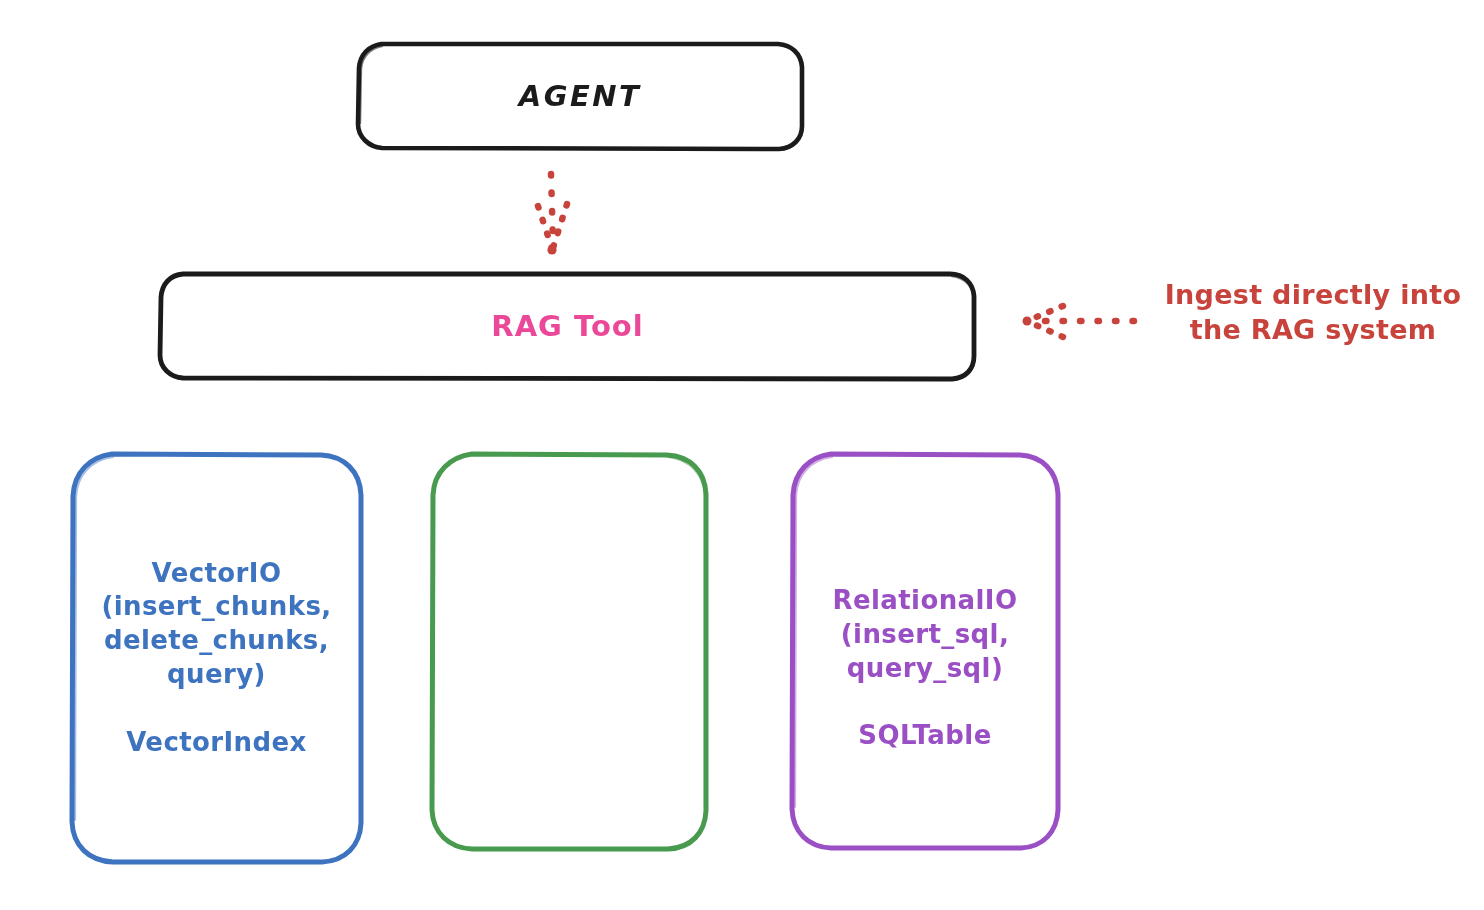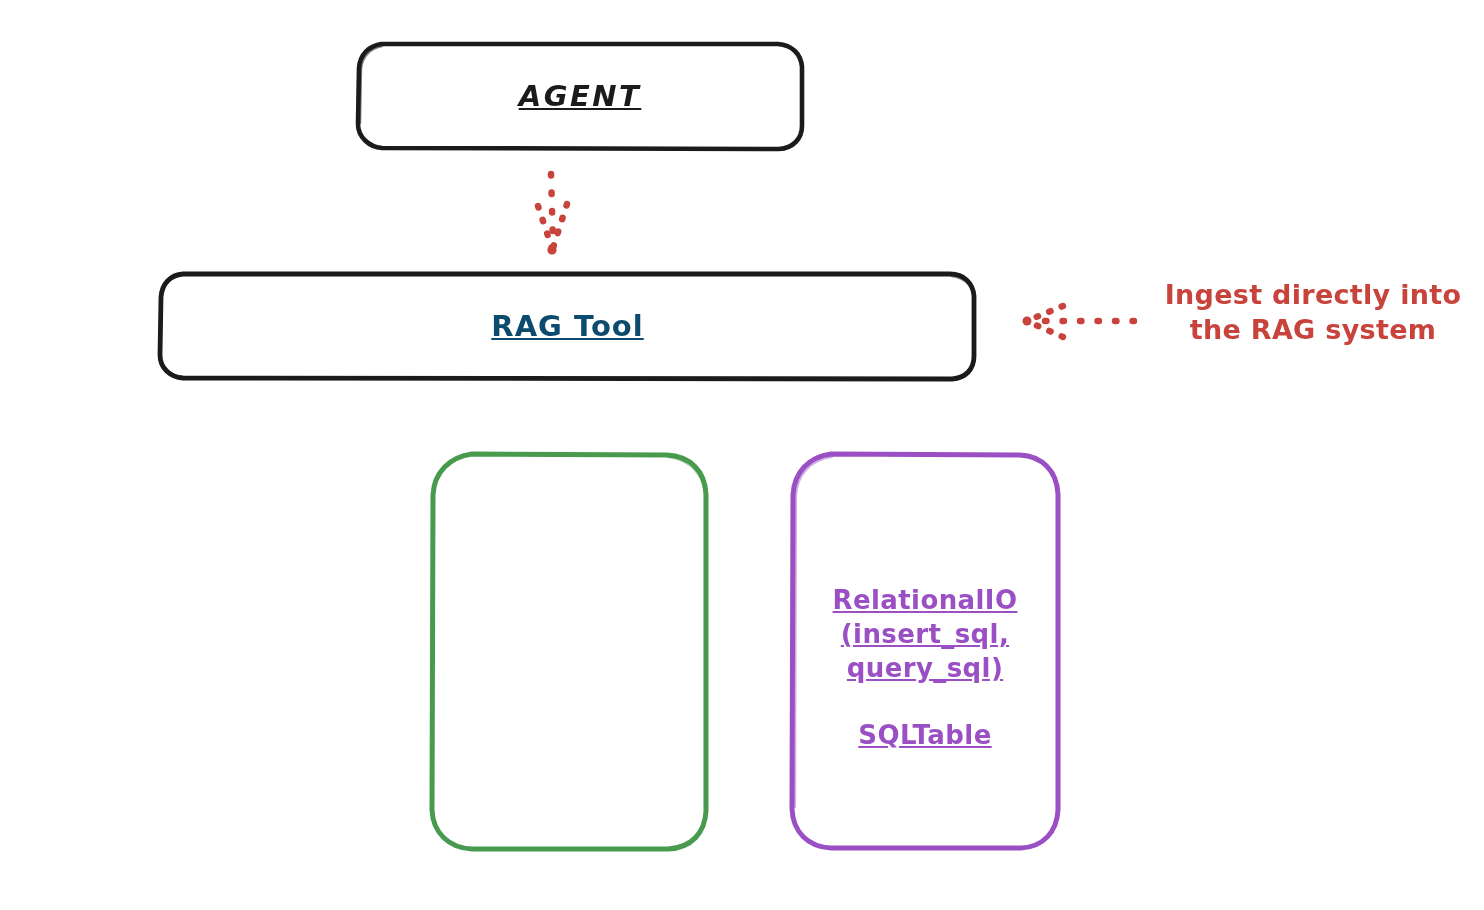--- a/index.html
+++ b/index.html
@@ -36,21 +36,20 @@
     height: 100%;
     overflow: visible;
     pointer-events: none;
   }
   .node .node-label {
     position: relative;
     z-index: 2;
     line-height: 1.18;
     white-space: pre-line;
     letter-spacing: 0.4px;
-    text-decoration: underline;
   }
 
   
   #agent-node {
     left: 355px;
     top: 40px;
     width: 450px;
     height: 112px;
   }
   #agent-node .node-label {
@@ -66,21 +65,21 @@
   #rag-tool-node {
     left: 157px;
     top: 270px;
     width: 821px;
     height: 112px;
   }
   #rag-tool-node .node-label {
     font-family: "DejaVu Sans", sans-serif;
     font-size: 29px;
     font-weight: 600;
-    color: #0c4a6e;
+    color: #ec4899;
     letter-spacing: 1px;
   }
 
   
   #vector-io-node {
     left: 68px;
     top: 450px;
     width: 297px;
     height: 416px;
   }
@@ -172,20 +171,34 @@
       <line x1="1134" y1="321" x2="1043" y2="321" stroke="#c8433c" stroke-width="6.4" stroke-linecap="round" stroke-dasharray="1.5 16"></line>
       <line x1="1063" y1="306" x2="1029" y2="320" stroke="#c8433c" stroke-width="6.4" stroke-linecap="round" stroke-dasharray="1.5 12"></line>
       <line x1="1063" y1="337" x2="1029" y2="322" stroke="#c8433c" stroke-width="6.4" stroke-linecap="round" stroke-dasharray="1.5 12"></line>
       <circle cx="1027" cy="321" r="4.5" fill="#c8433c"></circle>
     </g>
   </svg>
 
   <div id="annotation-text">Ingest directly into
 the RAG system</div>
 
+  <div class="node provider" id="vector-io-node">
+    <svg class="sketch" viewBox="0 0 297 416" preserveAspectRatio="none">
+      <path d="M44 4 C22 7 6 22 5 46 L4 372 C5 396 21 411 45 412
+               L254 412 C277 411 292 396 293 373 L293 45
+               C292 21 276 6 253 5 L44 4 Z" fill="#ffffff" stroke="#3d73bf" stroke-width="5" stroke-linecap="round" stroke-linejoin="round"></path>
+      <path d="M45 7 C24 10 9 24 8 47 L7 370" fill="none" stroke="#3d73bf" stroke-width="2.2" stroke-linecap="round" opacity="0.45"></path>
+    </svg>
+    <div class="node-label">VectorIO
+(insert_chunks,
+delete_chunks,
+query)
+
+VectorIndex</div>
+  </div>
 
   <div class="node provider" id="key-value-io-node">
     <svg class="sketch" viewBox="0 0 282 403" preserveAspectRatio="none">
       <path d="M44 4 C22 7 6 22 5 45 L4 360 C5 383 21 398 44 399
                L240 399 C263 398 277 383 278 361 L278 44
                C277 21 262 6 239 5 L44 4 Z" fill="#ffffff" stroke="#479a4e" stroke-width="5" stroke-linecap="round" stroke-linejoin="round"></path>
       <path d="M240 7 C262 10 276 24 277 46 L277 358" fill="none" stroke="#479a4e" stroke-width="2.2" stroke-linecap="round" opacity="0.45"></path>
     </svg>
   </div>
 

